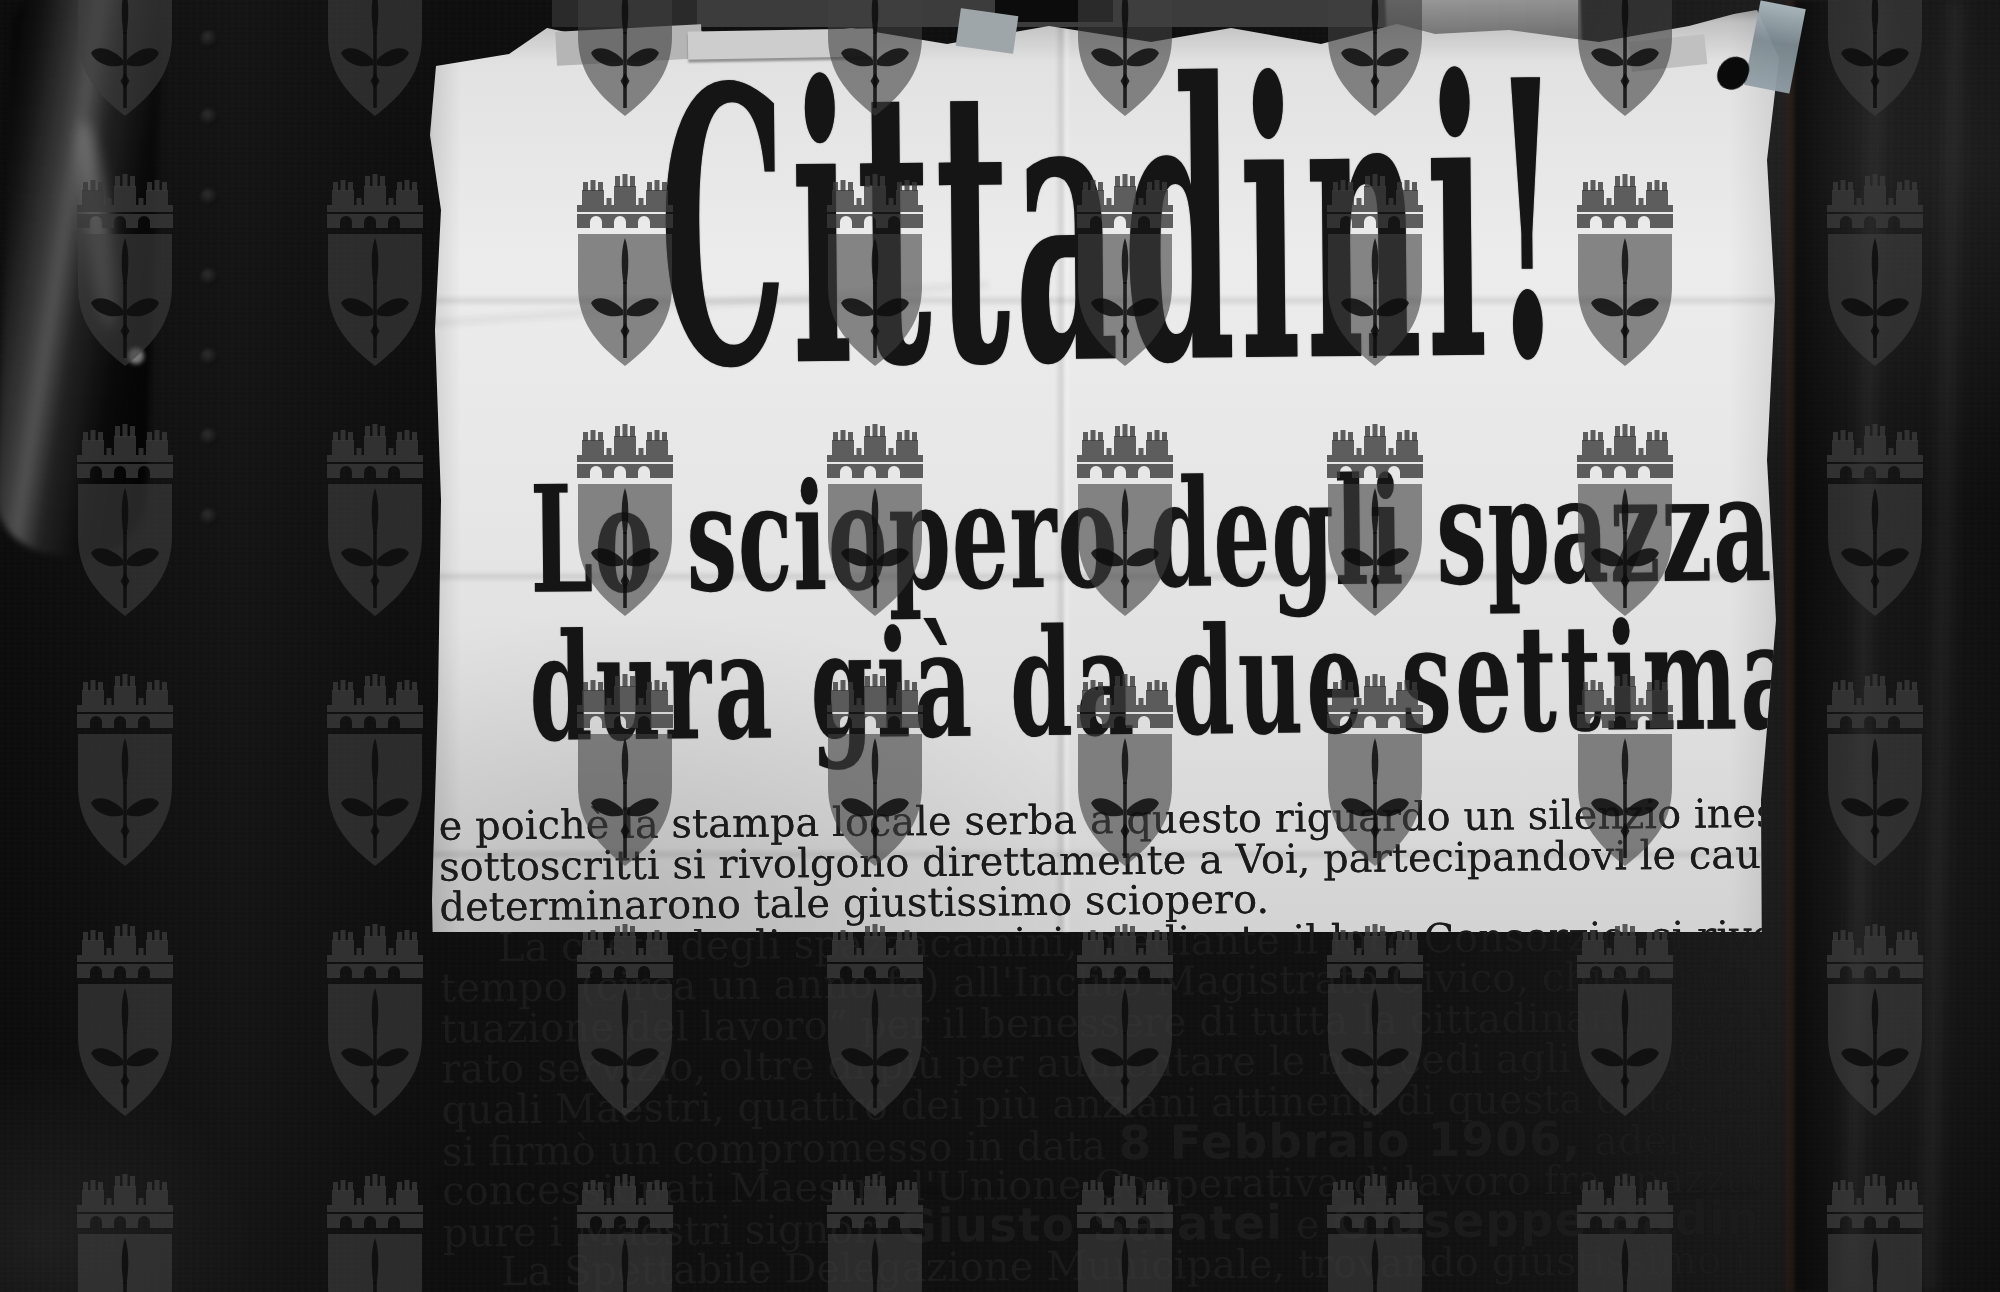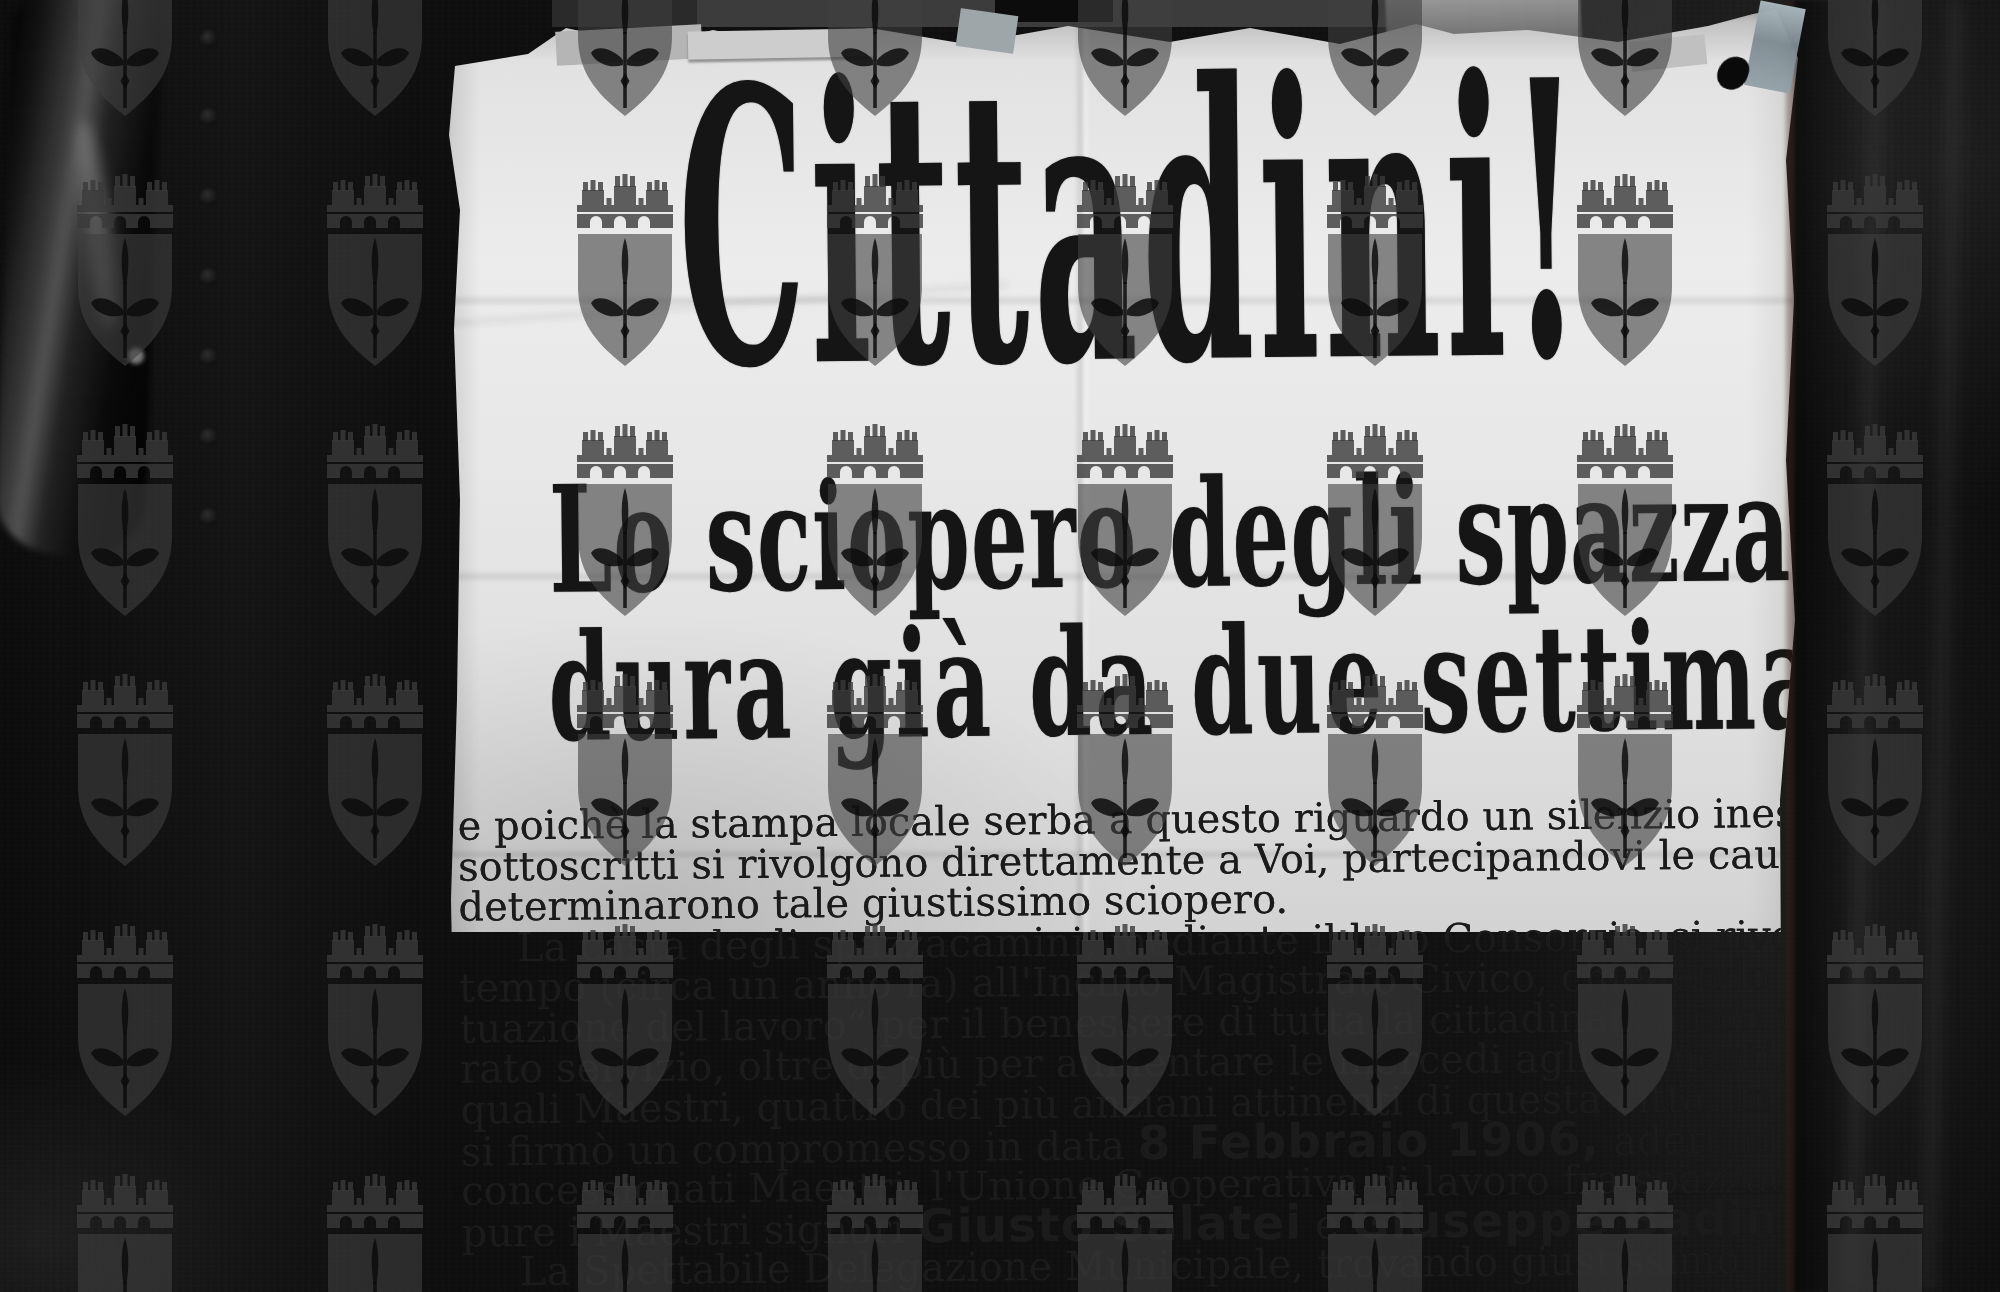--- a/index.html
+++ b/index.html
@@ -32,21 +32,21 @@
     filter:blur(2px);}
 
   
   .top-strip{position:absolute;left:552px;top:0;width:900px;height:27px;background:#3c3c3c;z-index:4;}
   .top-strip-dark{position:absolute;left:552px;top:0;width:145px;height:27px;background:#2a2a2a;z-index:4;}
   .top-strip-black{position:absolute;left:995px;top:0;width:118px;height:22px;background:#0c0c0c;z-index:4;}
   .top-fold-gray{position:absolute;left:1386px;top:-6px;width:195px;height:50px;z-index:4;
     background:linear-gradient(180deg,#9a9a9a,#6c6c6c);transform:rotate(-2deg);filter:blur(1px);}
 
   
-  #poster{position:absolute;left:438px;top:0;width:1380px;height:932px;z-index:5;
+  #poster{position:absolute;left:419px;top:0;width:1380px;height:932px;z-index:5;
     background:
       radial-gradient(700px 420px at 15% 97%, rgba(0,0,0,0.13), transparent 70%),
       linear-gradient(90deg, rgba(0,0,0,0.28) 0 3px, rgba(0,0,0,0.10) 14px, transparent 42px),
       linear-gradient(270deg, rgba(0,0,0,0.26) 0 6px, rgba(0,0,0,0.08) 26px, transparent 70px),
       linear-gradient(180deg, rgba(0,0,0,0.30) 0 5px, rgba(0,0,0,0.08) 22px, transparent 60px),
       linear-gradient(180deg,#c9c9c9 0%,#e2e2e2 7%,#ececec 28%,#e7e7e7 52%,#e0e0e0 74%,#d3d3d3 100%);
     clip-path:polygon(17px 66px,90px 54px,128px 28px,212px 46px,275px 30px,332px 42px,
       432px 28px,528px 44px,630px 26px,732px 42px,812px 28px,902px 44px,978px 24px,
       1016px 34px,1090px 30px,1180px 42px,1270px 26px,1315px 14px,1338px 10px,
       1360px 58px,1348px 160px,1356px 300px,1348px 460px,1357px 620px,1342px 800px,

